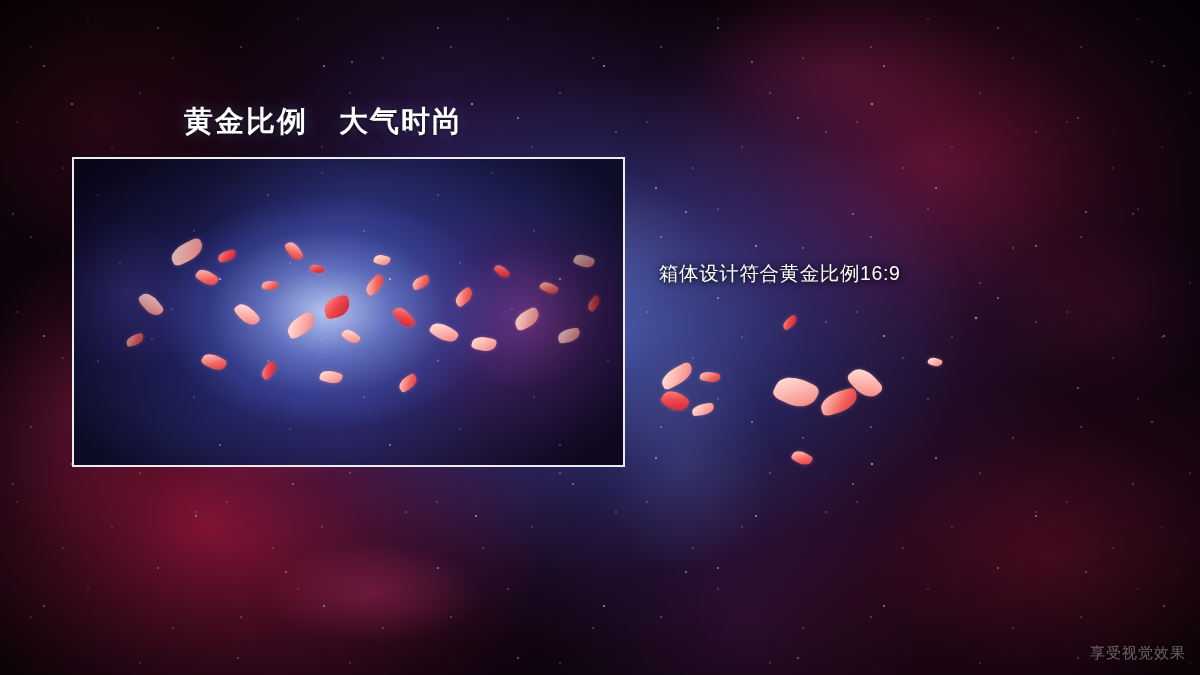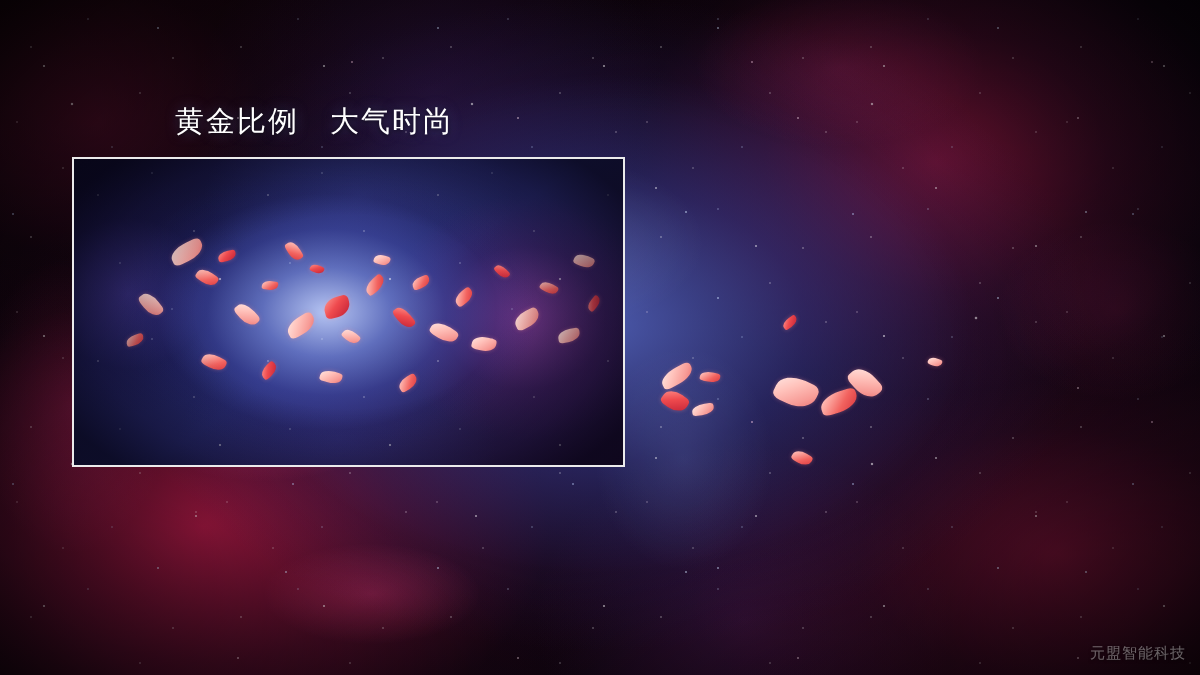--- a/index.html
+++ b/index.html
@@ -124,26 +124,26 @@
     border-radius:60% 18% 58% 22% / 58% 24% 62% 20%;
     background:linear-gradient(135deg,#ffd3d0 0%,#fba39c 28%,#f2635f 60%,#d8343c 100%);
     box-shadow:0 0 4px rgba(255,140,150,0.35);
     pointer-events:none;
   }
   .petal.pale{background:linear-gradient(135deg,#ffeae6 0%,#ffc2bb 38%,#f79b96 72%,#ea6d6d 100%);}
   .petal.deep{background:linear-gradient(140deg,#ff9a93 0%,#ef4a4e 45%,#bf1f34 100%);}
 
   
   .slide-title{
-    position:absolute;left:175px;top:102px;
+    position:absolute;left:184px;top:102px;
     font-size:29px;letter-spacing:2px;
     color:#ffffff;
     text-shadow:0 1px 5px rgba(0,0,0,0.75),0 0 14px rgba(140,160,255,0.35);
     white-space:pre;
-    font-weight:400;
+    font-weight:700;
   }
   .body-text{
     position:absolute;left:659px;top:252px;width:510px;
   }
   .body-line{
     font-size:19.5px;
     line-height:42px;
     color:#ffffff;
     letter-spacing:0.6px;
     text-shadow:0 1px 5px rgba(0,0,0,0.80),0 0 10px rgba(0,0,0,0.55);
@@ -217,17 +217,18 @@
         <div class="petal" style="left: 324px; top: 218px; width: 20px; height: 12px; transform: rotate(-32deg);"></div>
         <div class="petal pale" style="left: 64px; top: 138px; width: 26px; height: 15px; transform: rotate(52deg);"></div>
         <div class="petal" style="left: 52px; top: 176px; width: 18px; height: 10px; transform: rotate(-18deg);"></div>
         <div class="petal pale" style="left: 500px; top: 96px; width: 20px; height: 12px; transform: rotate(24deg);"></div>
         <div class="petal deep" style="left: 512px; top: 140px; width: 16px; height: 9px; transform: rotate(-50deg);"></div>
       </div>
     <div class="photo-vig"></div>
   </div>
 
   <div class="body-text">
+    <div class="body-line">箱体设计符合黄金比例16:9</div>
   </div>
 
-  <div class="watermark">元盟智能科技</div>
+  <div class="watermark">享受视觉效果</div>
 
 </div>
 
 </body></html>

